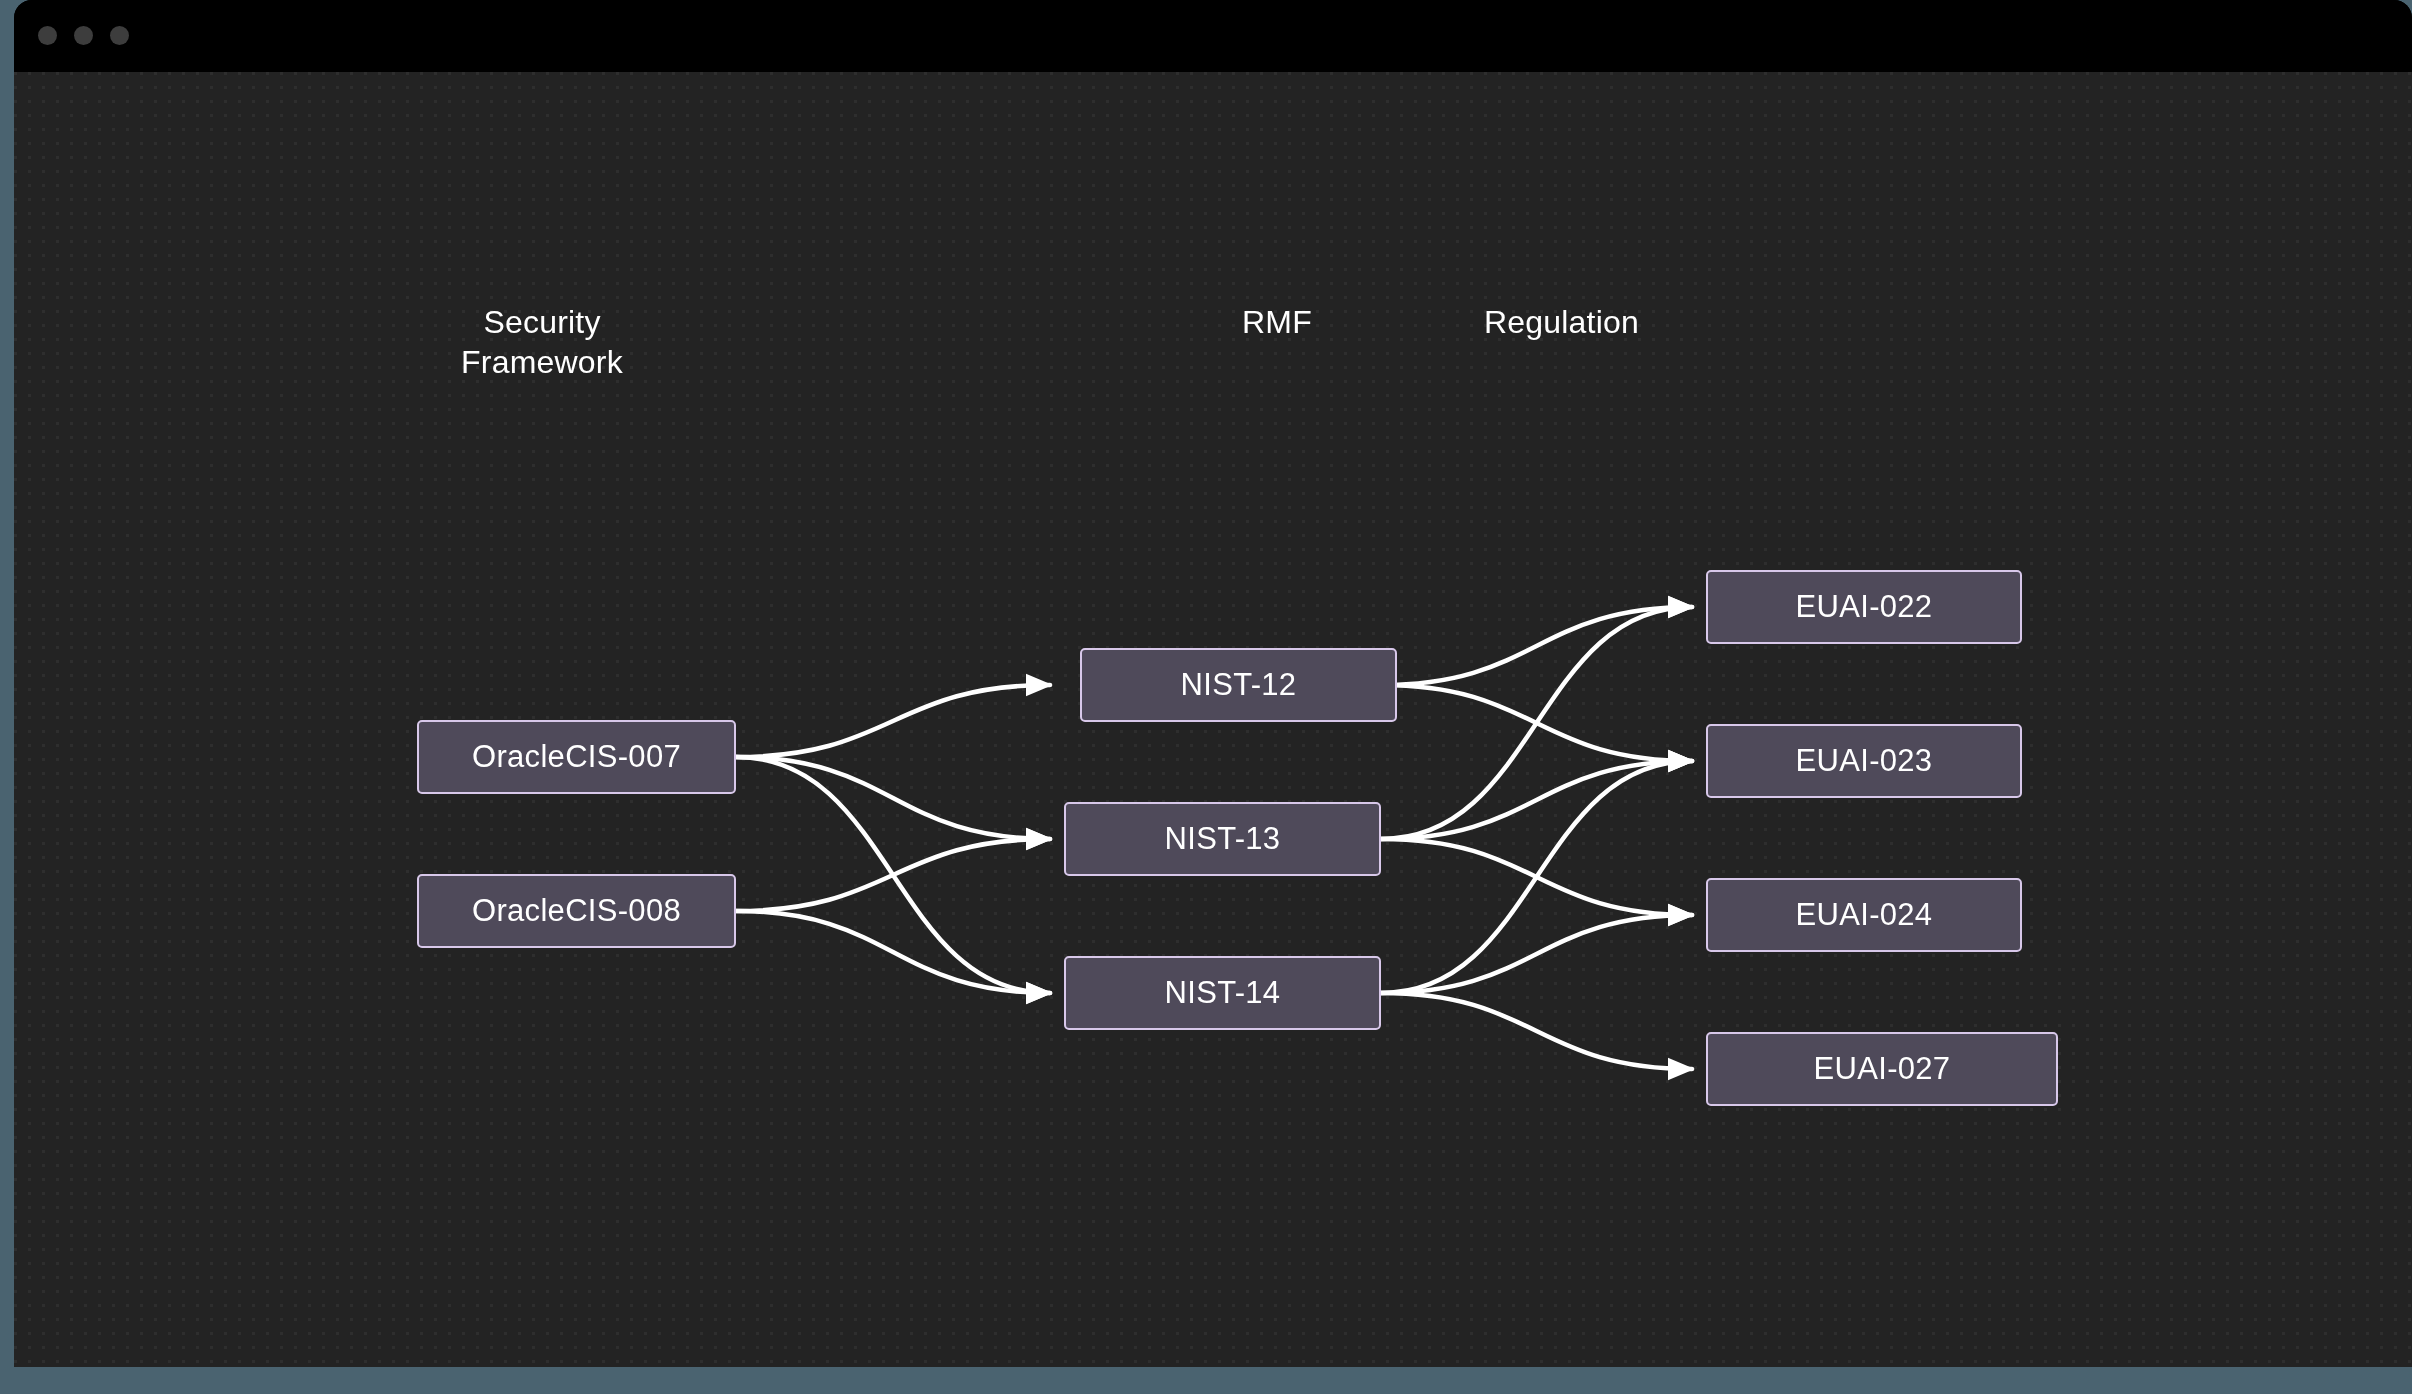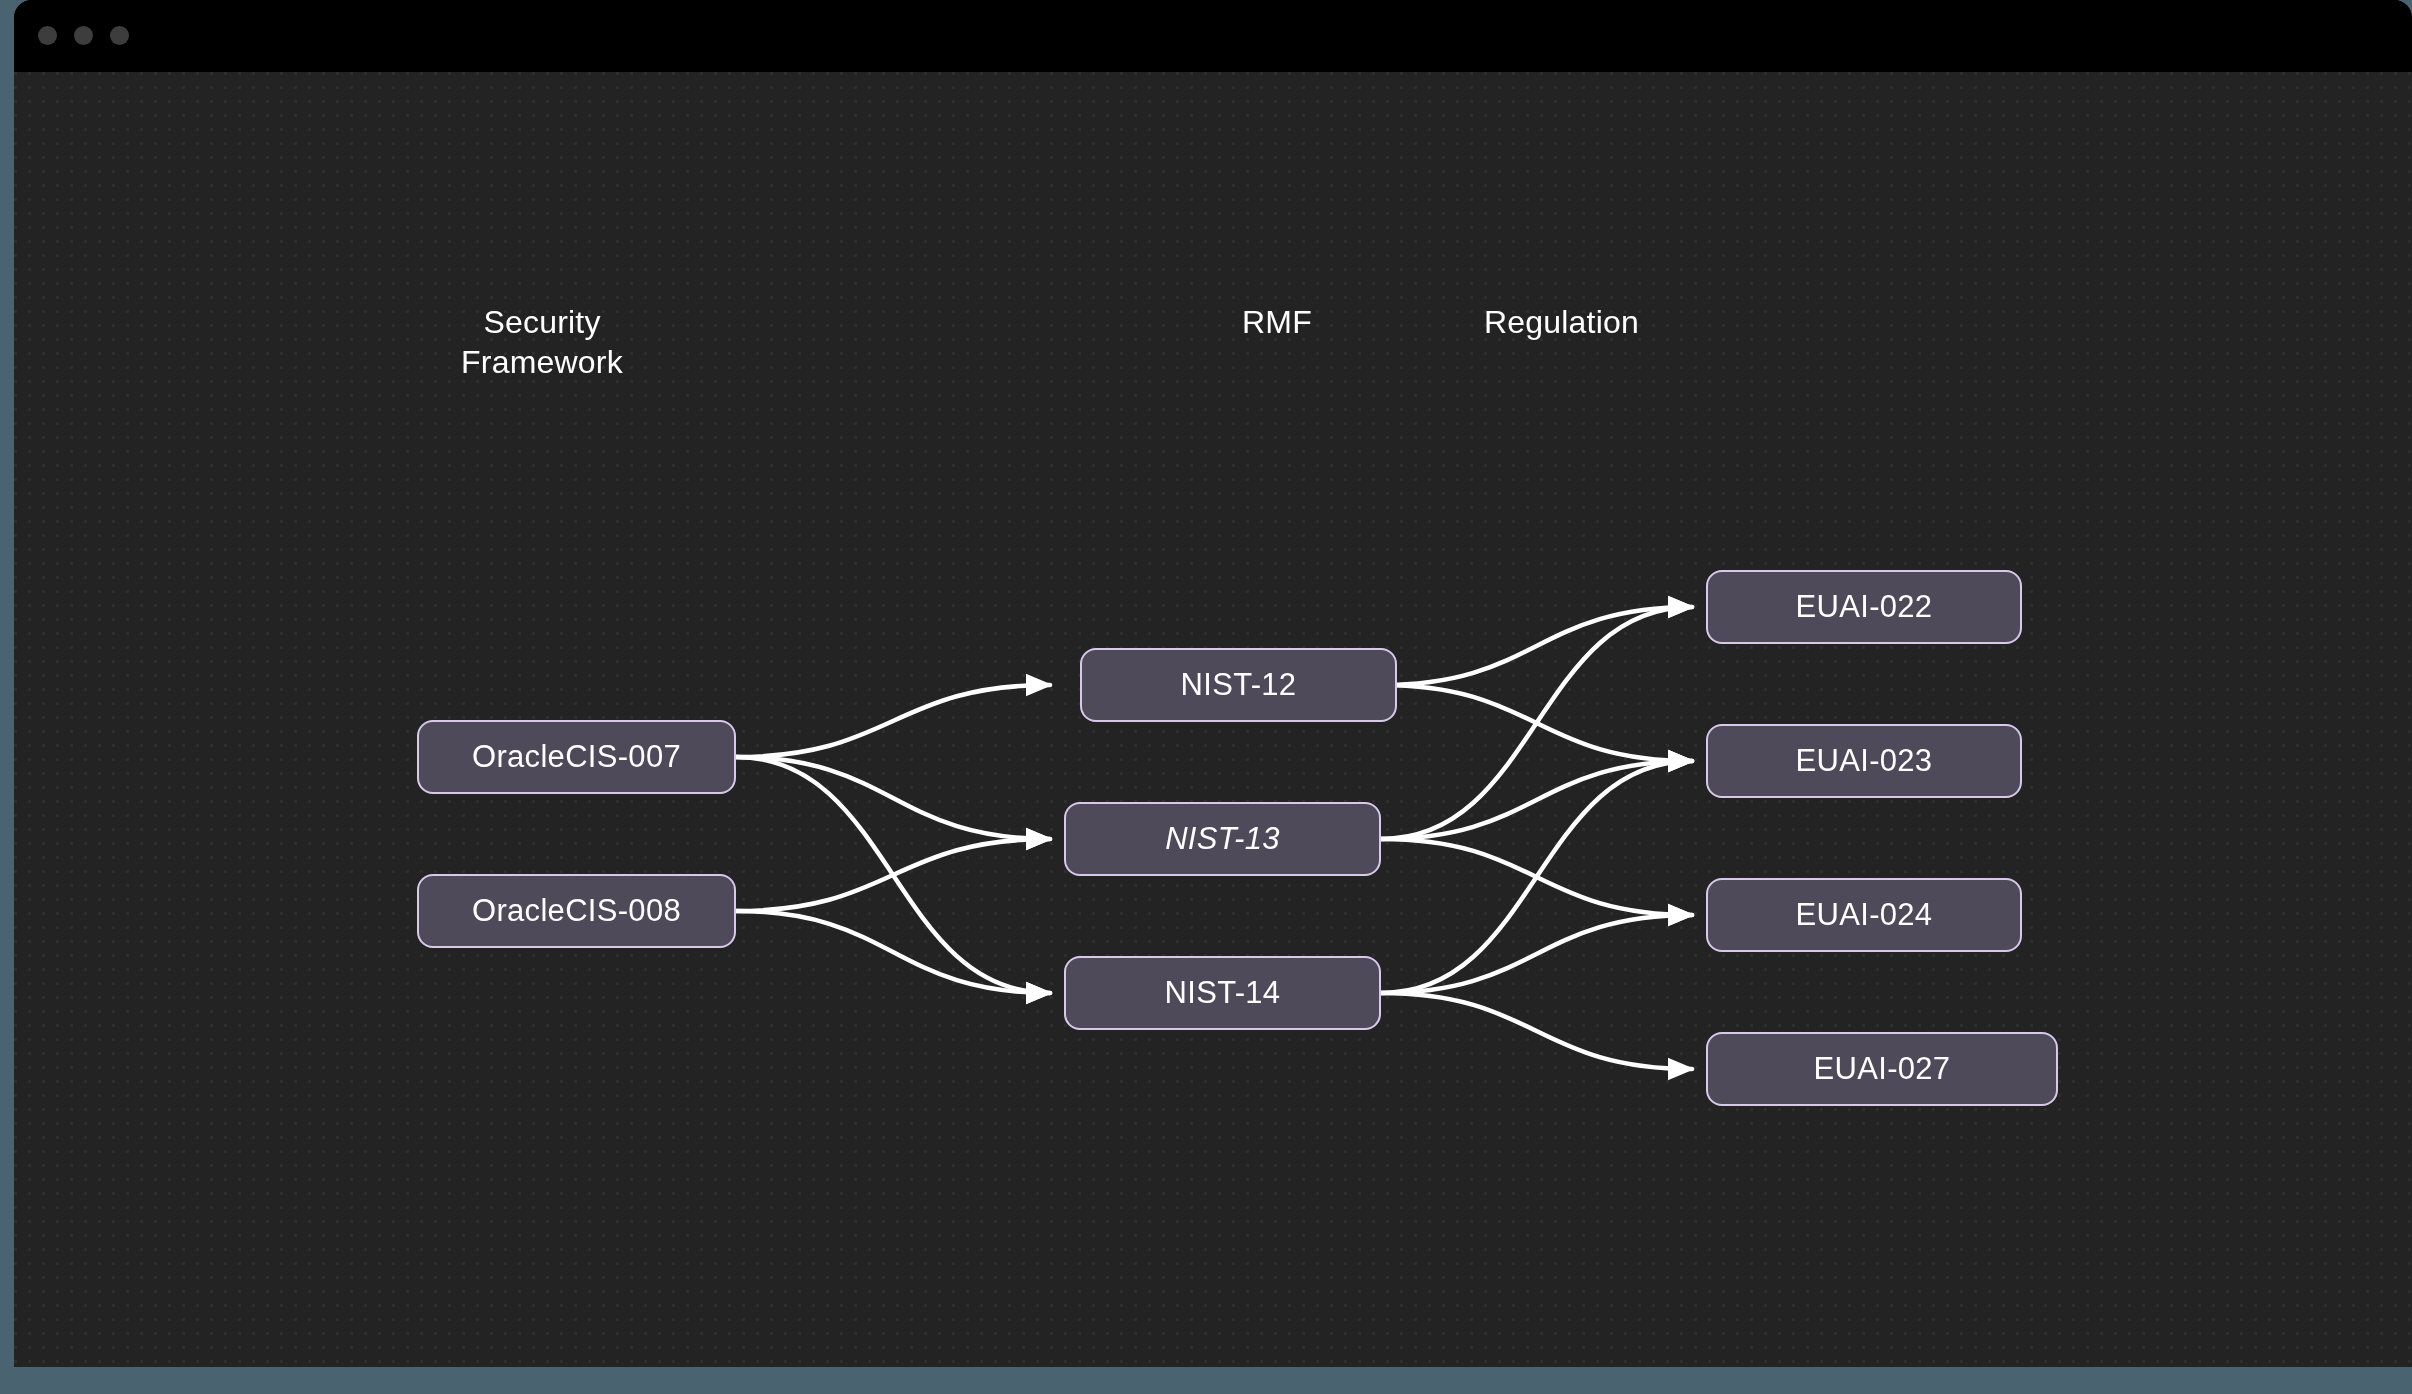--- a/index.html
+++ b/index.html
@@ -99,21 +99,21 @@
   }
 
   
   .node {
     position: absolute;
     display: flex;
     align-items: center;
     justify-content: center;
     background: #4f4a5a;
     border: 2px solid #d8c8ea;
-    border-radius: 16px;
+    border-radius: 5px;
     color: #ffffff;
     font-size: 31px;
     font-weight: 400;
     letter-spacing: 0.3px;
     white-space: nowrap;
   }
 </style>
 </head>
 <body>
 
@@ -161,21 +161,21 @@
       <div id="node-layer">
           <div class="node" style="left: 403px; top: 648px; width: 319px; height: 74px;">
             <span>OracleCIS-007</span>
           </div>
           <div class="node" style="left: 403px; top: 802px; width: 319px; height: 74px;">
             <span>OracleCIS-008</span>
           </div>
           <div class="node" style="left: 1050px; top: 576px; width: 317px; height: 74px; margin-left: 16px;">
             <span>NIST-12</span>
           </div>
-          <div class="node" style="left: 1050px; top: 730px; width: 317px; height: 74px; font-style: italic;">
+          <div class="node" style="left: 1050px; top: 730px; width: 317px; height: 74px;">
             <span>NIST-13</span>
           </div>
           <div class="node" style="left: 1050px; top: 884px; width: 317px; height: 74px;">
             <span>NIST-14</span>
           </div>
           <div class="node" style="left: 1692px; top: 498px; width: 316px; height: 74px;">
             <span>EUAI-022</span>
           </div>
           <div class="node" style="left: 1692px; top: 652px; width: 316px; height: 74px;">
             <span>EUAI-023</span>

